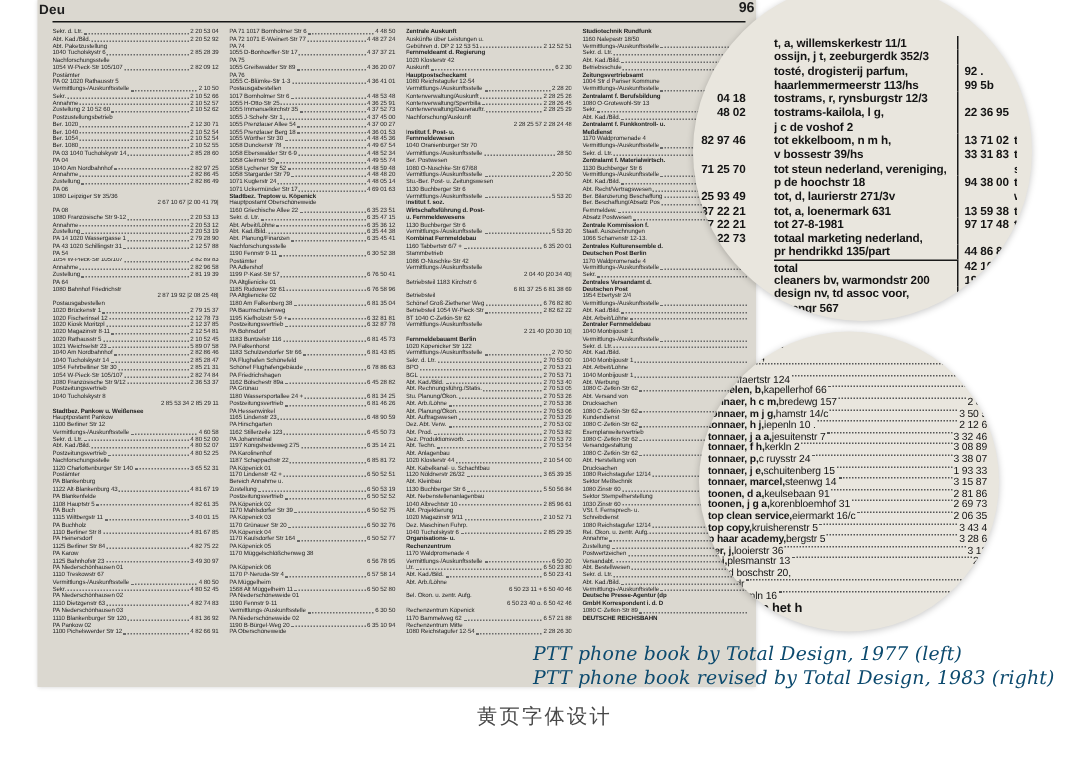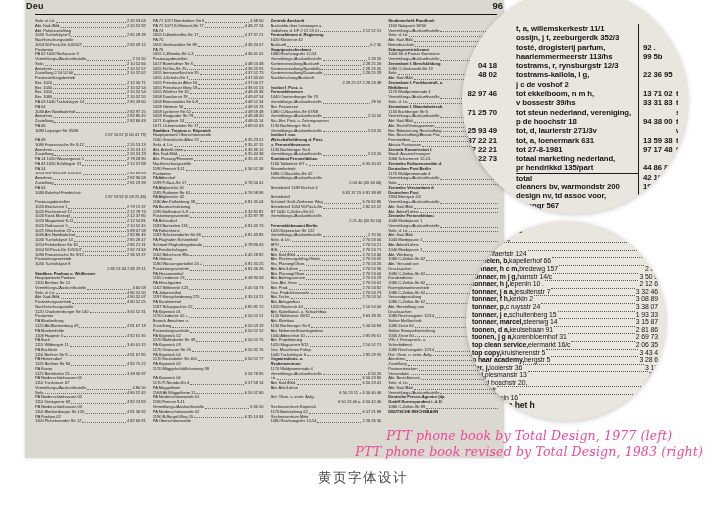--- a/index.html
+++ b/index.html
@@ -39,23 +39,23 @@
   .c2rows{position:absolute;left:6px;top:6px;right:8px;}
   .c2row{display:flex;align-items:flex-start;height:7.6px;line-height:7.6px;font-size:6.9px;
          letter-spacing:-0.1px;white-space:nowrap;}
   .c2b{font-weight:bold;flex:0 0 auto;}
   .c2r{flex:0 0 auto;}
   .c2ld{flex:1 1 2px;border-bottom:1px dotted #555;margin:0 1px 1px 1px;min-width:2px;}
   .c2num{flex:0 0 auto;text-align:right;}
   .c2row.big{font-size:8.6px;}
 
   
-  .captions{position:absolute;right:17px;top:428px;text-align:center;
+  .captions{position:absolute;right:17px;top:428px;text-align:left;
             font-family:"DejaVu Serif",serif;font-style:italic;font-size:12.6px;
-            line-height:15.5px;color:#ec4899;letter-spacing:.1px;}
+            line-height:15.5px;color:#0c4a6e;letter-spacing:.1px;}
   .cn-caption{position:absolute;left:318px;top:469px;font-size:13.5px;color:#474747;
               letter-spacing:1.5px;font-family:"Liberation Sans",sans-serif;}
 </style>
 </head>
 <body>
 
 <div class="stage">
 
   <div class="page">
     <div class="deu">Deu</div>

